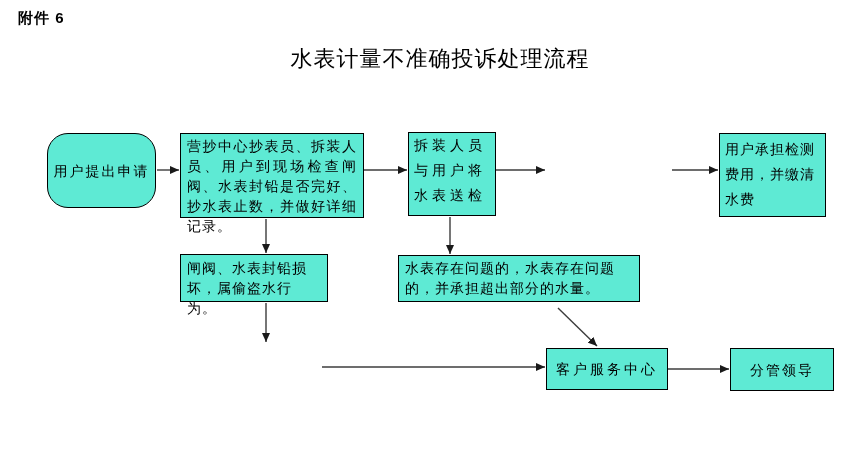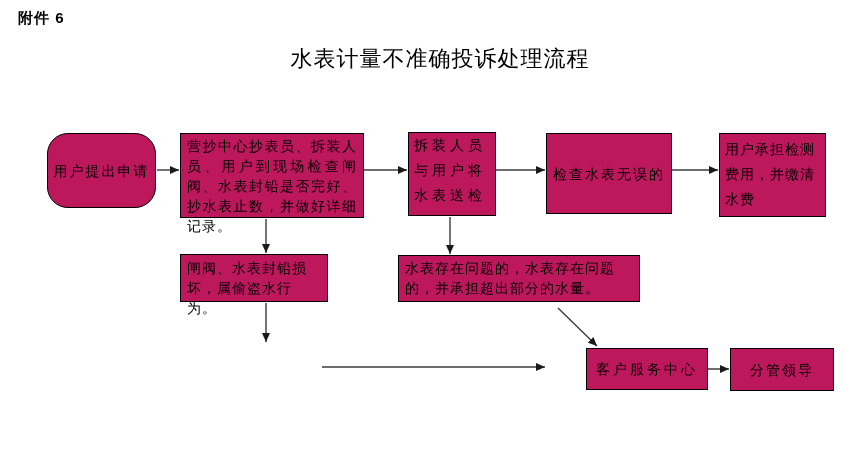--- a/index.html
+++ b/index.html
@@ -16,34 +16,34 @@
     font-size:15px; letter-spacing:1px;font-weight:bold;
   }
   .diagram-title {
     position:absolute; left:16px; right:0; top:44px;
     text-align:center; font-size:22px; letter-spacing:1px;
   }
   .box {
     position:absolute;
     border:1px solid #000;
     box-sizing:border-box;
-    background:#be185d;
+    background:#5eead4;
     font-size:14px;
     line-height:20px;
   }
   .box.center { display:flex; align-items:center; justify-content:center; }
   #n-apply           { left:47px;  top:133px; width:109px; height:75px; letter-spacing:2px;border-radius:21px; }
   #n-site-check      { left:180px; top:133px; width:184px; height:85px; padding:2px 6px; text-align:justify; letter-spacing:1px; }
   #n-send-inspect    { left:408px; top:132px; width:88px;  height:84px; padding:0 5px 0; line-height:25px; letter-spacing:4px; }
   #n-meter-ok        { left:546px; top:133px; width:126px; height:81px; letter-spacing:2px; }
   #n-user-pay        { left:719px; top:133px; width:107px; height:84px; padding:3px 5px 0; line-height:25px; letter-spacing:1px; }
   #n-seal-damaged    { left:180px; top:254px; width:148px; height:48px; padding:3px 6px; letter-spacing:1px; }
   #n-meter-problem   { left:398px; top:255px; width:242px; height:47px; padding:2px 6px; letter-spacing:1px; }
   #n-pipe-dept       { left:179px; top:343px; width:143px; height:48px; padding:3px 5px; letter-spacing:2px; }
-  #n-customer-service{ left:546px; top:348px; width:122px; height:42px; letter-spacing:3px;margin-left:40px; }
+  #n-customer-service{ left:546px; top:348px; width:122px; height:42px; letter-spacing:3px; }
   #n-leader          { left:730px; top:348px; width:104px; height:43px; letter-spacing:2px; }
   svg.arrows {
     position:absolute; left:0; top:0;
     pointer-events:none;
   }
   svg.arrows line { stroke:#3c3c3c; stroke-width:1.4; }
 </style>
 </head>
 <body>
 
@@ -66,20 +66,19 @@
     <line x1="450" y1="217" x2="450" y2="254" marker-end="url(#ah)"></line>
     <line x1="266" y1="303" x2="266" y2="342" marker-end="url(#ah)"></line>
     <line x1="322" y1="367" x2="545" y2="367" marker-end="url(#ah)"></line>
     <line x1="558" y1="308" x2="597" y2="346" marker-end="url(#ah)"></line>
     <line x1="668" y1="369" x2="729" y2="369" marker-end="url(#ah)"></line>
   </svg>
 
   <div class="box center" id="n-apply">用户提出申请</div>
   <div class="box" id="n-site-check">营抄中心抄表员、拆装人员、用户到现场检查闸阀、水表封铅是否完好、抄水表止数，并做好详细记录。</div>
   <div class="box" id="n-send-inspect">拆装人员与用户将水表送检</div>
-  <div class="box center" id="n-meter-ok">检查水表无误的</div>
   <div class="box" id="n-user-pay">用户承担检测费用，并缴清水费</div>
   <div class="box" id="n-seal-damaged">闸阀、水表封铅损坏，属偷盗水行为。</div>
   <div class="box" id="n-meter-problem">水表存在问题的，水表存在问题的，并承担超出部分的水量。</div>
   <div class="box center" id="n-customer-service">客户服务中心</div>
   <div class="box center" id="n-leader">分管领导</div>
 
 </div>
 
 </body></html>

